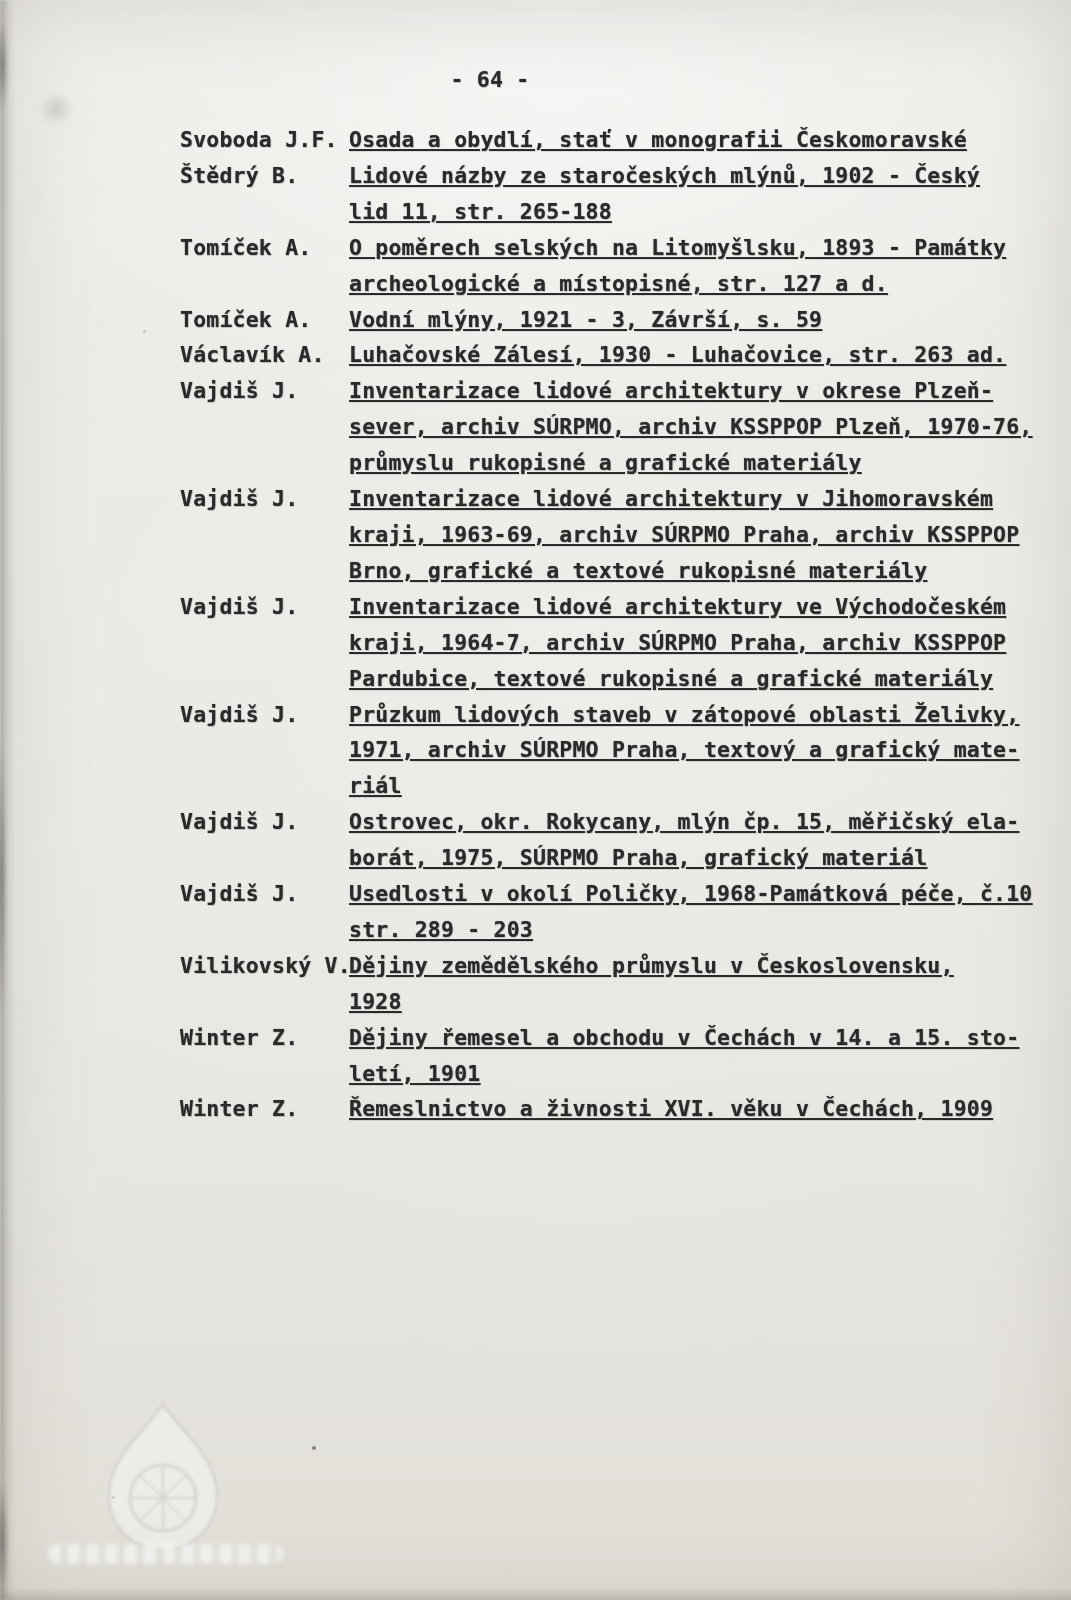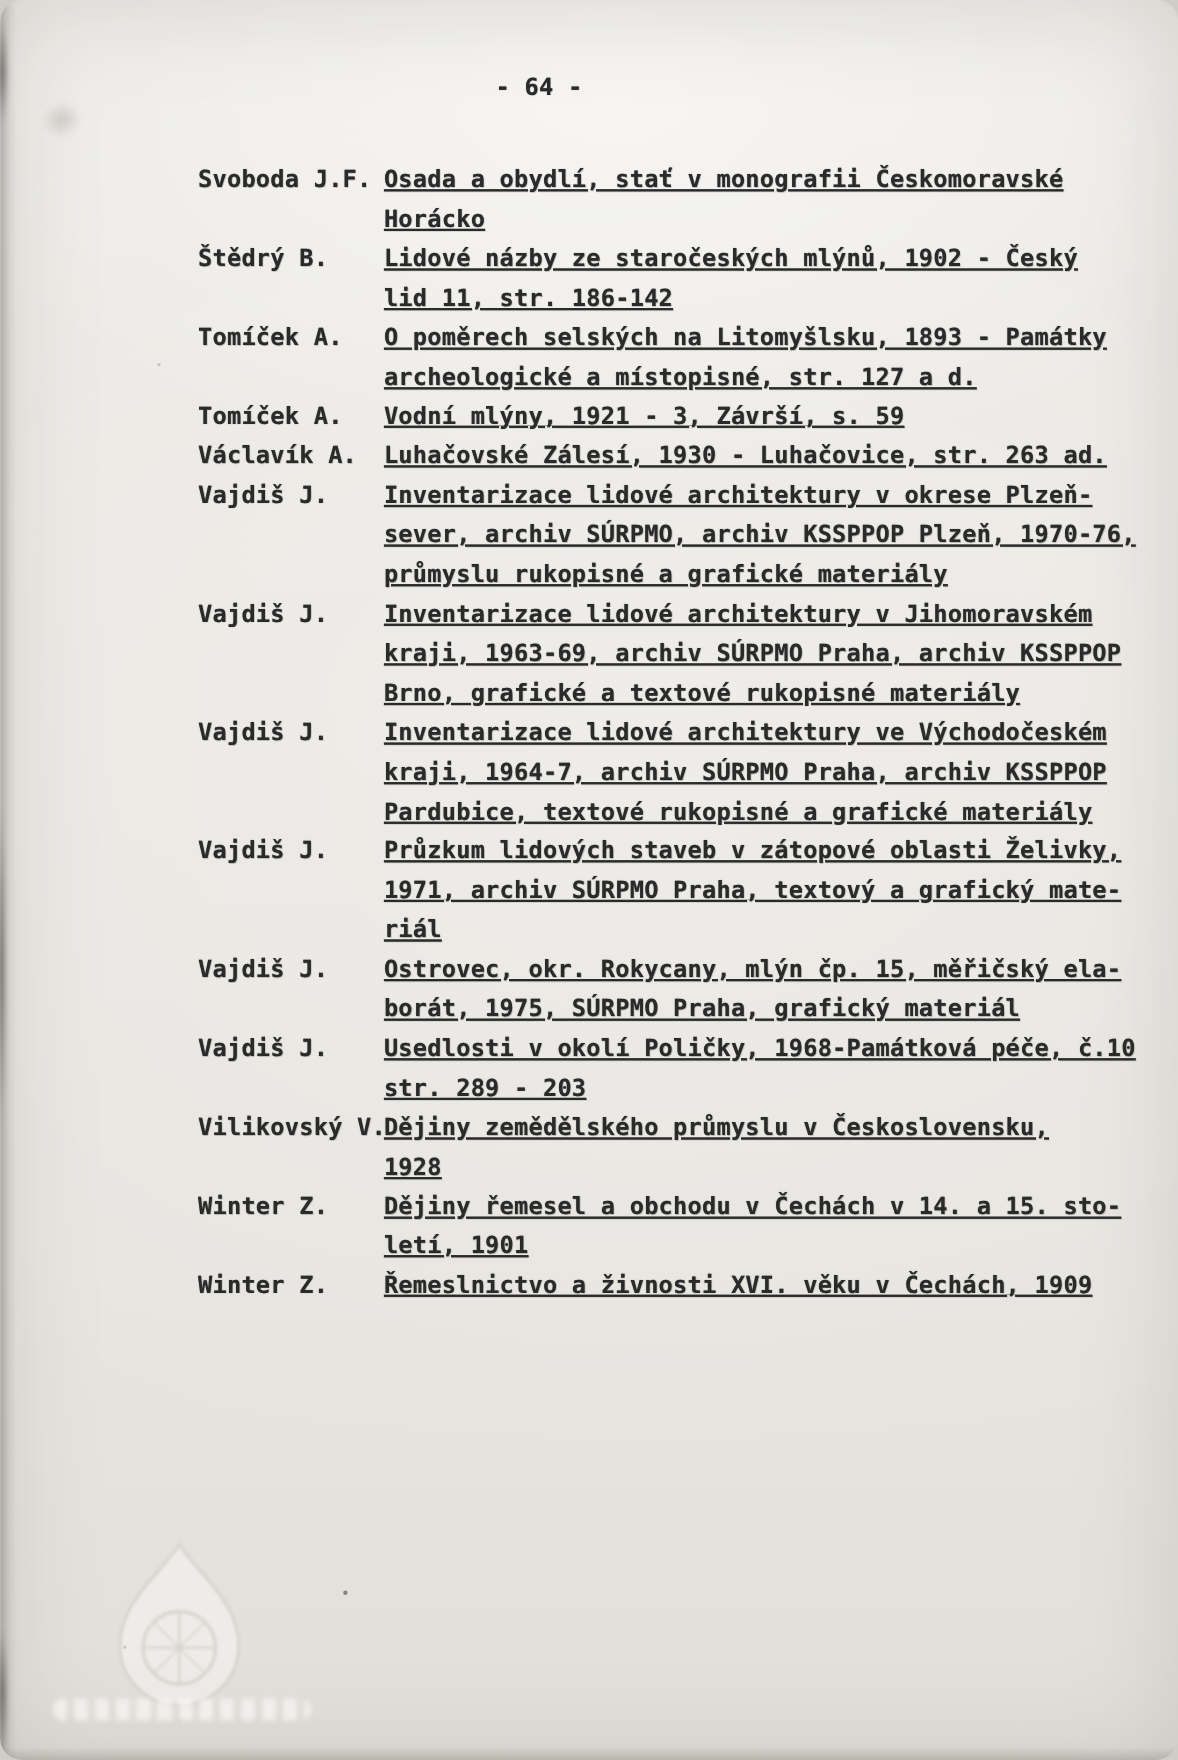--- a/index.html
+++ b/index.html
@@ -7,38 +7,37 @@
     position:relative;
     width:1071px; height:1600px;
     margin:0 auto;
     overflow:hidden;
     background:
       radial-gradient(ellipse 900px 480px at 52% 6%, rgba(255,255,255,0.50), rgba(255,255,255,0) 72%),
       radial-gradient(ellipse 1250px 950px at 55% 42%, rgba(255,255,255,0.22), rgba(255,255,255,0) 78%),
       linear-gradient(180deg, #edebe7 0%, #eae8e3 38%, #e7e5e0 72%, #e2dfd9 100%);
     box-shadow: inset 0 0 90px rgba(120,114,103,0.22);
     font-family:"DejaVu Sans Mono","Liberation Mono",monospace;
-    border-radius:20px;
   }
   
   .typed {
     color:#2a2a2a;
     font-weight:bold;
     font-size:21.5px;
     line-height:35.9px;
     letter-spacing:0.2px;
     text-shadow: 0 0 1px rgba(42,42,42,0.55), 0.7px 0.7px 0 rgba(42,42,42,0.18);
     filter: blur(0.35px);
   }
   .page-number {
     position:absolute; left:420px; top:62px; width:140px;
     text-align:center;
   }
   .biblio {
-    position:absolute; left:180px; top:122px; width:886px;margin-top:24px;
+    position:absolute; left:180px; top:122px; width:886px;
   }
   .entry { display:grid; grid-template-columns:169px 1fr; align-items:start; }
   .author { white-space:nowrap; }
   .cit-line { white-space:nowrap;text-decoration:underline; }
 
   
   .edge-left {
     position:absolute; left:0; top:0; width:15px; height:1600px;
     background:linear-gradient(to right, rgba(55,52,47,0.30), rgba(55,52,47,0.08) 55%, rgba(55,52,47,0));
     filter:blur(1px); pointer-events:none;
@@ -75,29 +74,28 @@
 <div class="page">
 
   <div class="page-number typed">- 64 -</div>
 
   <div class="biblio typed">
 
     <div class="entry">
       <div class="author">Svoboda J.F.</div>
       <div>
         <div class="cit-line">Osada a obydlí, stať v monografii Českomoravské</div>
-        <div class="cit-line">Horácko</div>
       </div>
     </div>
 
     <div class="entry">
       <div class="author">Štědrý B.</div>
       <div>
         <div class="cit-line">Lidové názby ze staročeských mlýnů, 1902 - Český</div>
-        <div class="cit-line">lid 11, str. 186-142</div>
+        <div class="cit-line">lid 11, str. 265-188</div>
       </div>
     </div>
 
     <div class="entry">
       <div class="author">Tomíček A.</div>
       <div>
         <div class="cit-line">O poměrech selských na Litomyšlsku, 1893 - Památky</div>
         <div class="cit-line">archeologické a místopisné, str. 127 a d.</div>
       </div>
     </div>

